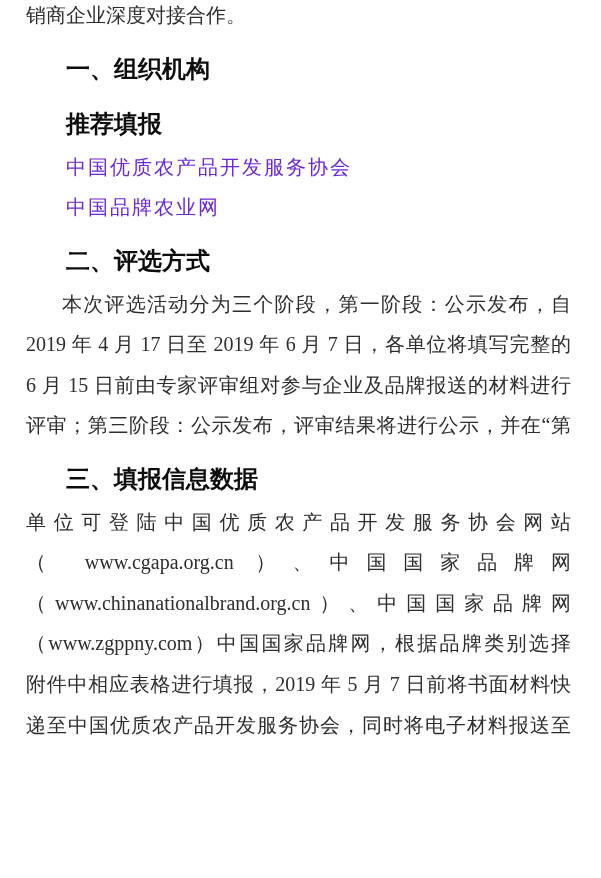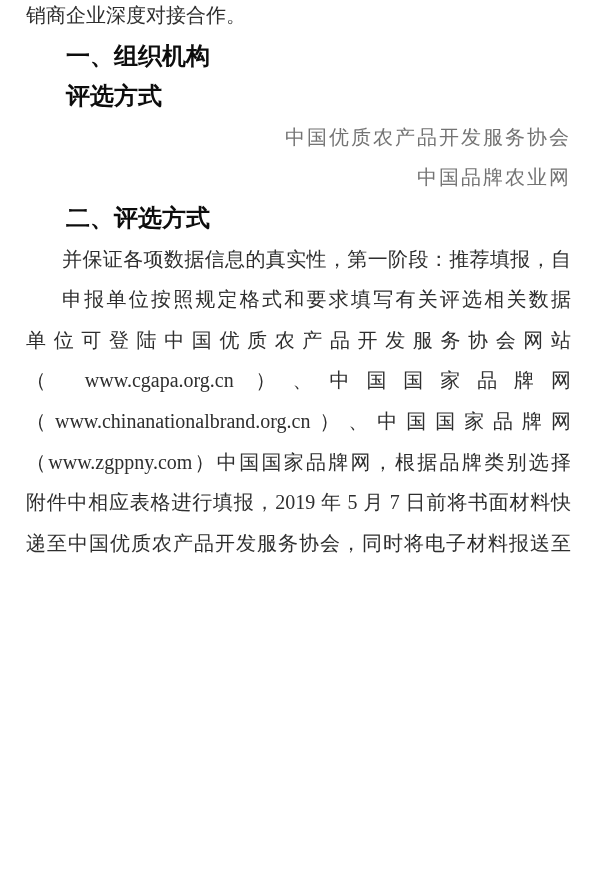--- a/index.html
+++ b/index.html
@@ -23,70 +23,73 @@
     height: 40.6px;
     line-height: 40.6px;
     font-family: "Liberation Serif", "DejaVu Serif", serif;
     font-size: 20px;
     color: #2e2e2e;
     overflow: hidden;
     text-align: left;
   }
   
   .line.h {
-    font-family: Liberation Sans, sans-serif;
+    font-family: Liberation Mono, monospace;
     font-weight: 700;
     font-size: 24px;
     color: #0d0d0d;
     padding-left: 40px;
+    margin-top: 15px;
   }
   
   .line.org {
     padding-left: 40px;
     letter-spacing: 2px;
-    color: #737373;
-    text-align: right;
+    color: #6d28d9;
   }
   
   .line.j {
     text-align: justify;
     text-align-last: justify;
   }
   
   .line.indent {
     padding-left: 36px;
   }
 </style>
 </head>
 <body>
 
 <div class="doc">
 
   <div class="line">销商企业深度对接合作。</div>
 
   <div class="line h">一、组织机构</div>
 
-  <div class="line h">评选方式</div>
+  <div class="line h">推荐填报</div>
 
   <div class="line org">中国优质农产品开发服务协会</div>
 
 
   <div class="line org">中国品牌农业网</div>
 
   <div class="line h">二、评选方式</div>
 
-  <div class="line j indent">并保证各项数据信息的真实性，第一阶段：推荐填报，自</div>
+  <div class="line j indent">本次评选活动分为三个阶段，第一阶段：公示发布，自</div>
+
+  <div class="line j">2019 年 4 月 17 日至 2019 年 6 月 7 日，各单位将填写完整的</div>
 
 
+  <div class="line j">6 月 15 日前由专家评审组对参与企业及品牌报送的材料进行</div>
+
+  <div class="line j">评审；第三阶段：公示发布，评审结果将进行公示，并在“第</div>
 
 
+  <div class="line h">三、填报信息数据</div>
 
-
-
-  <div class="line j indent">申报单位按照规定格式和要求填写有关评选相关数据</div>
 
 
   <div class="line j">单位可登陆中国优质农产品开发服务协会网站</div>
 
   <div class="line j">（ www.cgapa.org.cn ）、中国国家品牌网</div>
 
   <div class="line j">（www.chinanationalbrand.org.cn）、中国国家品牌网</div>
 
   <div class="line j">（www.zgppny.com）中国国家品牌网，根据品牌类别选择</div>
 

